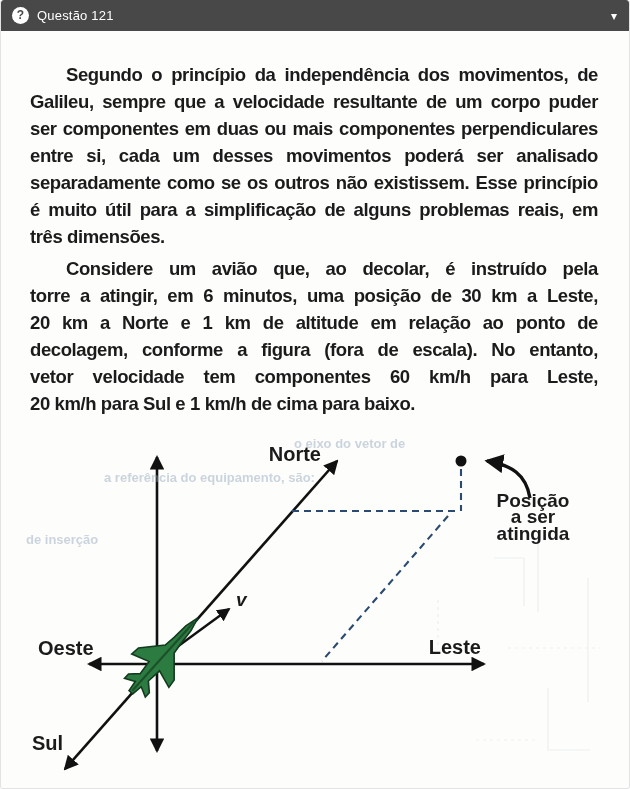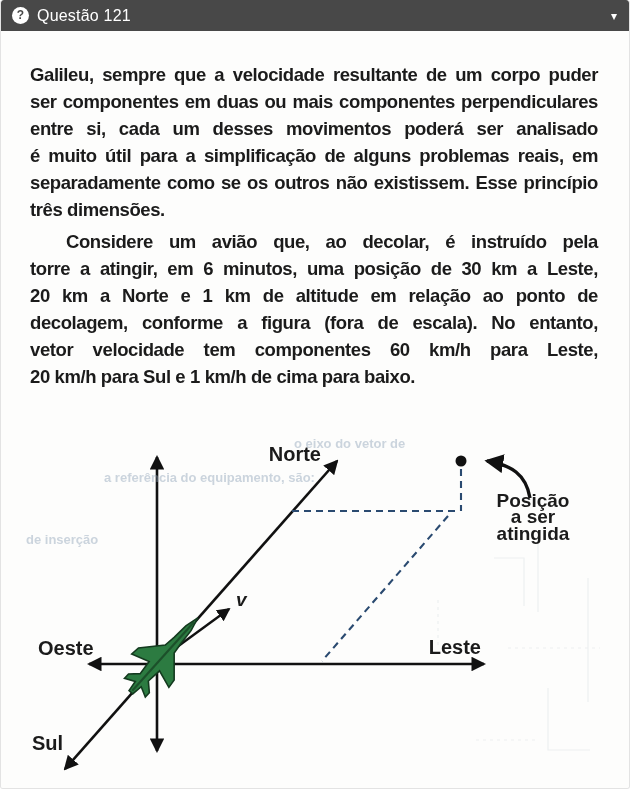--- a/index.html
+++ b/index.html
@@ -10,21 +10,21 @@
   *{margin:0;padding:0;box-sizing:border-box;}
   html,body{width:630px;height:789px;background:#fff;
     font-family:"Liberation Sans",sans-serif;}
   .card{width:630px;height:789px;background:var(--body_bg);
     border:1px solid var(--border);border-top:none;border-radius:3px;overflow:hidden;}
   
   .hdr{height:31px;background:var(--header_bg);display:flex;align-items:center;
     padding:0 12px 0 11px;border-radius:3px 3px 0 0;cursor:pointer;}
   .qicon{width:17px;height:17px;border-radius:50%;background:#fff;color:var(--header_bg);
     font-size:12px;font-weight:700;line-height:17px;text-align:center;flex:0 0 auto;}
-  .hdr-title{color:var(--header_text);font-size:16px;margin-left:8px;letter-spacing:.2px;}
+  .hdr-title{color:var(--header_text);font-size:13px;margin-left:8px;letter-spacing:.2px;}
   .caret{margin-left:auto;color:var(--header_text);font-size:12px;line-height:1;}
   
   .bd{position:relative;height:758px;background:var(--body_bg);}
   .qtext{position:absolute;left:29px;top:30px;width:568px;color:var(--ink);
     font-size:18.5px;font-weight:700;letter-spacing:-0.4px;line-height:27px;}
   .ln{text-align:justify;text-align-last:justify;white-space:normal;}
   .ln.last{text-align:left;text-align-last:left;}
   .ln.ind{text-indent:36px;}
   .p2{margin-top:5px;}
   
@@ -42,25 +42,26 @@
   <div class="hdr">
     <span class="qicon">?</span>
     <span class="hdr-title">Questão 121</span>
     <span class="caret">▾</span>
   </div>
 
   <div class="bd">
 
     <div class="qtext">
       <div class="p1">
+        <div class="ln ind">Segundo o princípio da independência dos movimentos, de</div>
         <div class="ln">Galileu, sempre que a velocidade resultante de um corpo puder</div>
         <div class="ln">ser componentes em duas ou mais componentes perpendiculares</div>
         <div class="ln">entre si, cada um desses movimentos poderá ser analisado</div>
+        <div class="ln">separadamente como se os outros não existissem. Esse princípio</div>
         <div class="ln">é muito útil para a simplificação de alguns problemas reais, em</div>
-        <div class="ln">separadamente como se os outros não existissem. Esse princípio</div>
         <div class="ln last">três dimensões.</div>
       </div>
       <div class="p2">
         <div class="ln ind">Considere um avião que, ao decolar, é instruído pela</div>
         <div class="ln">torre a atingir, em 6 minutos, uma posição de 30 km a Leste,</div>
         <div class="ln">20 km a Norte e 1 km de altitude em relação ao ponto de</div>
         <div class="ln">decolagem, conforme a figura (fora de escala). No entanto,</div>
         <div class="ln">vetor velocidade tem componentes 60 km/h para Leste,</div>
         <div class="ln last">20 km/h para Sul e 1 km/h de cima para baixo.</div>
       </div>

